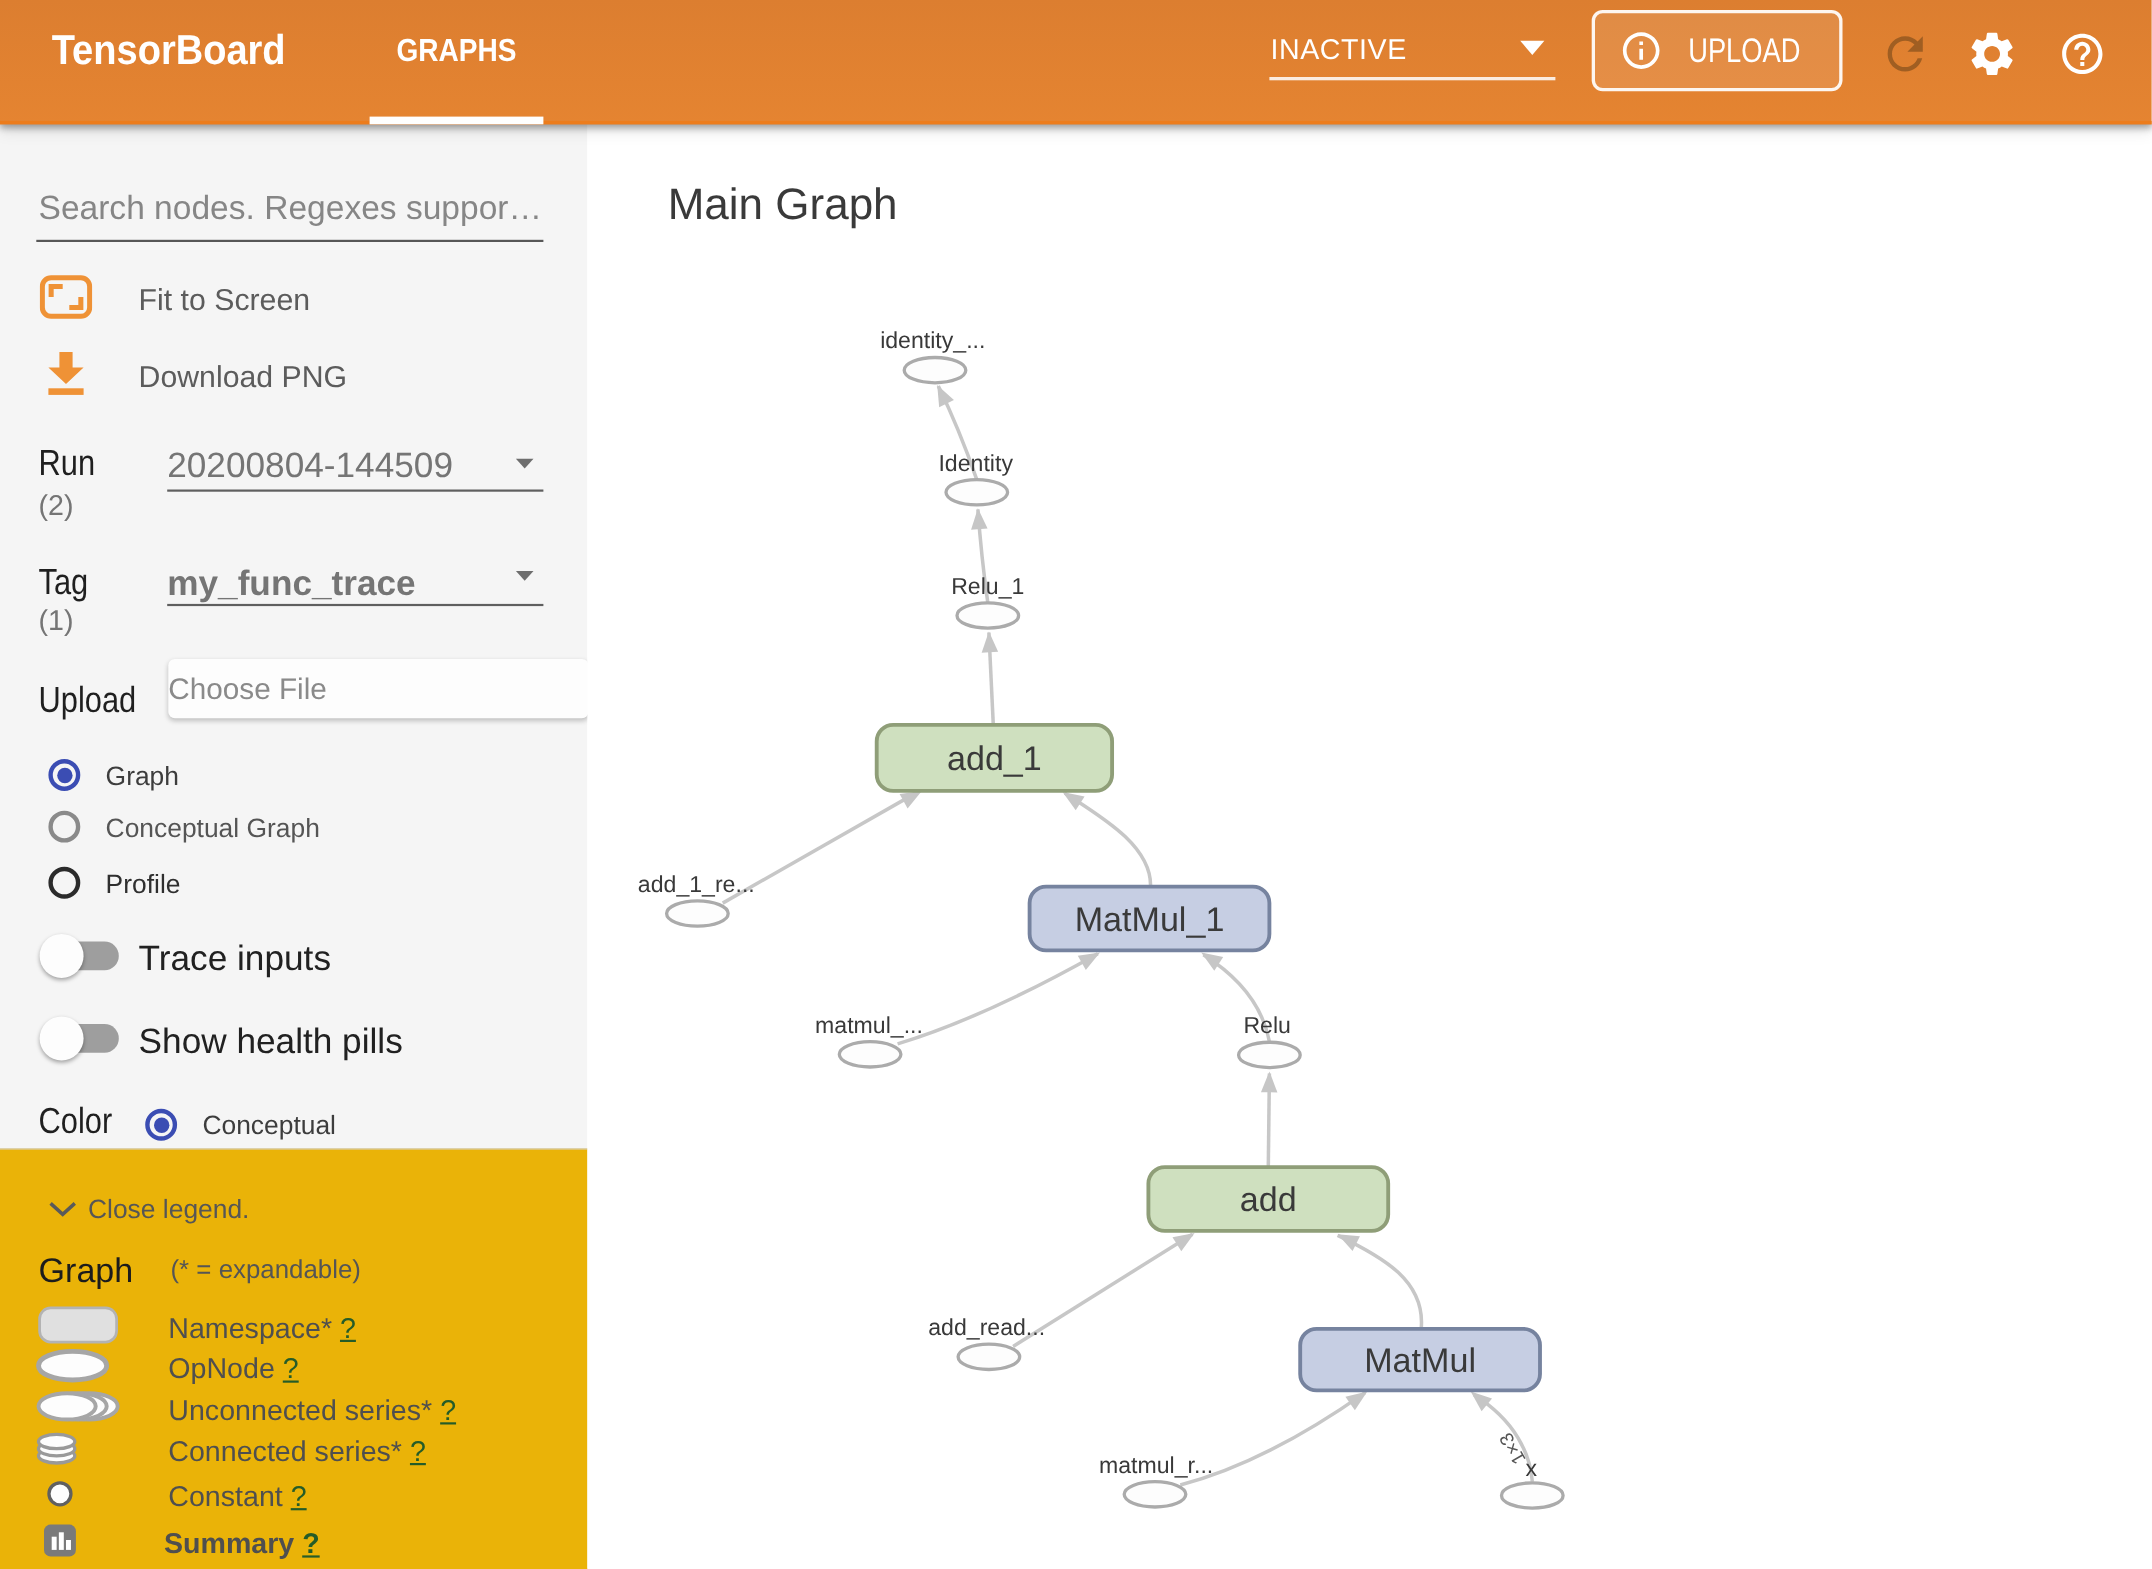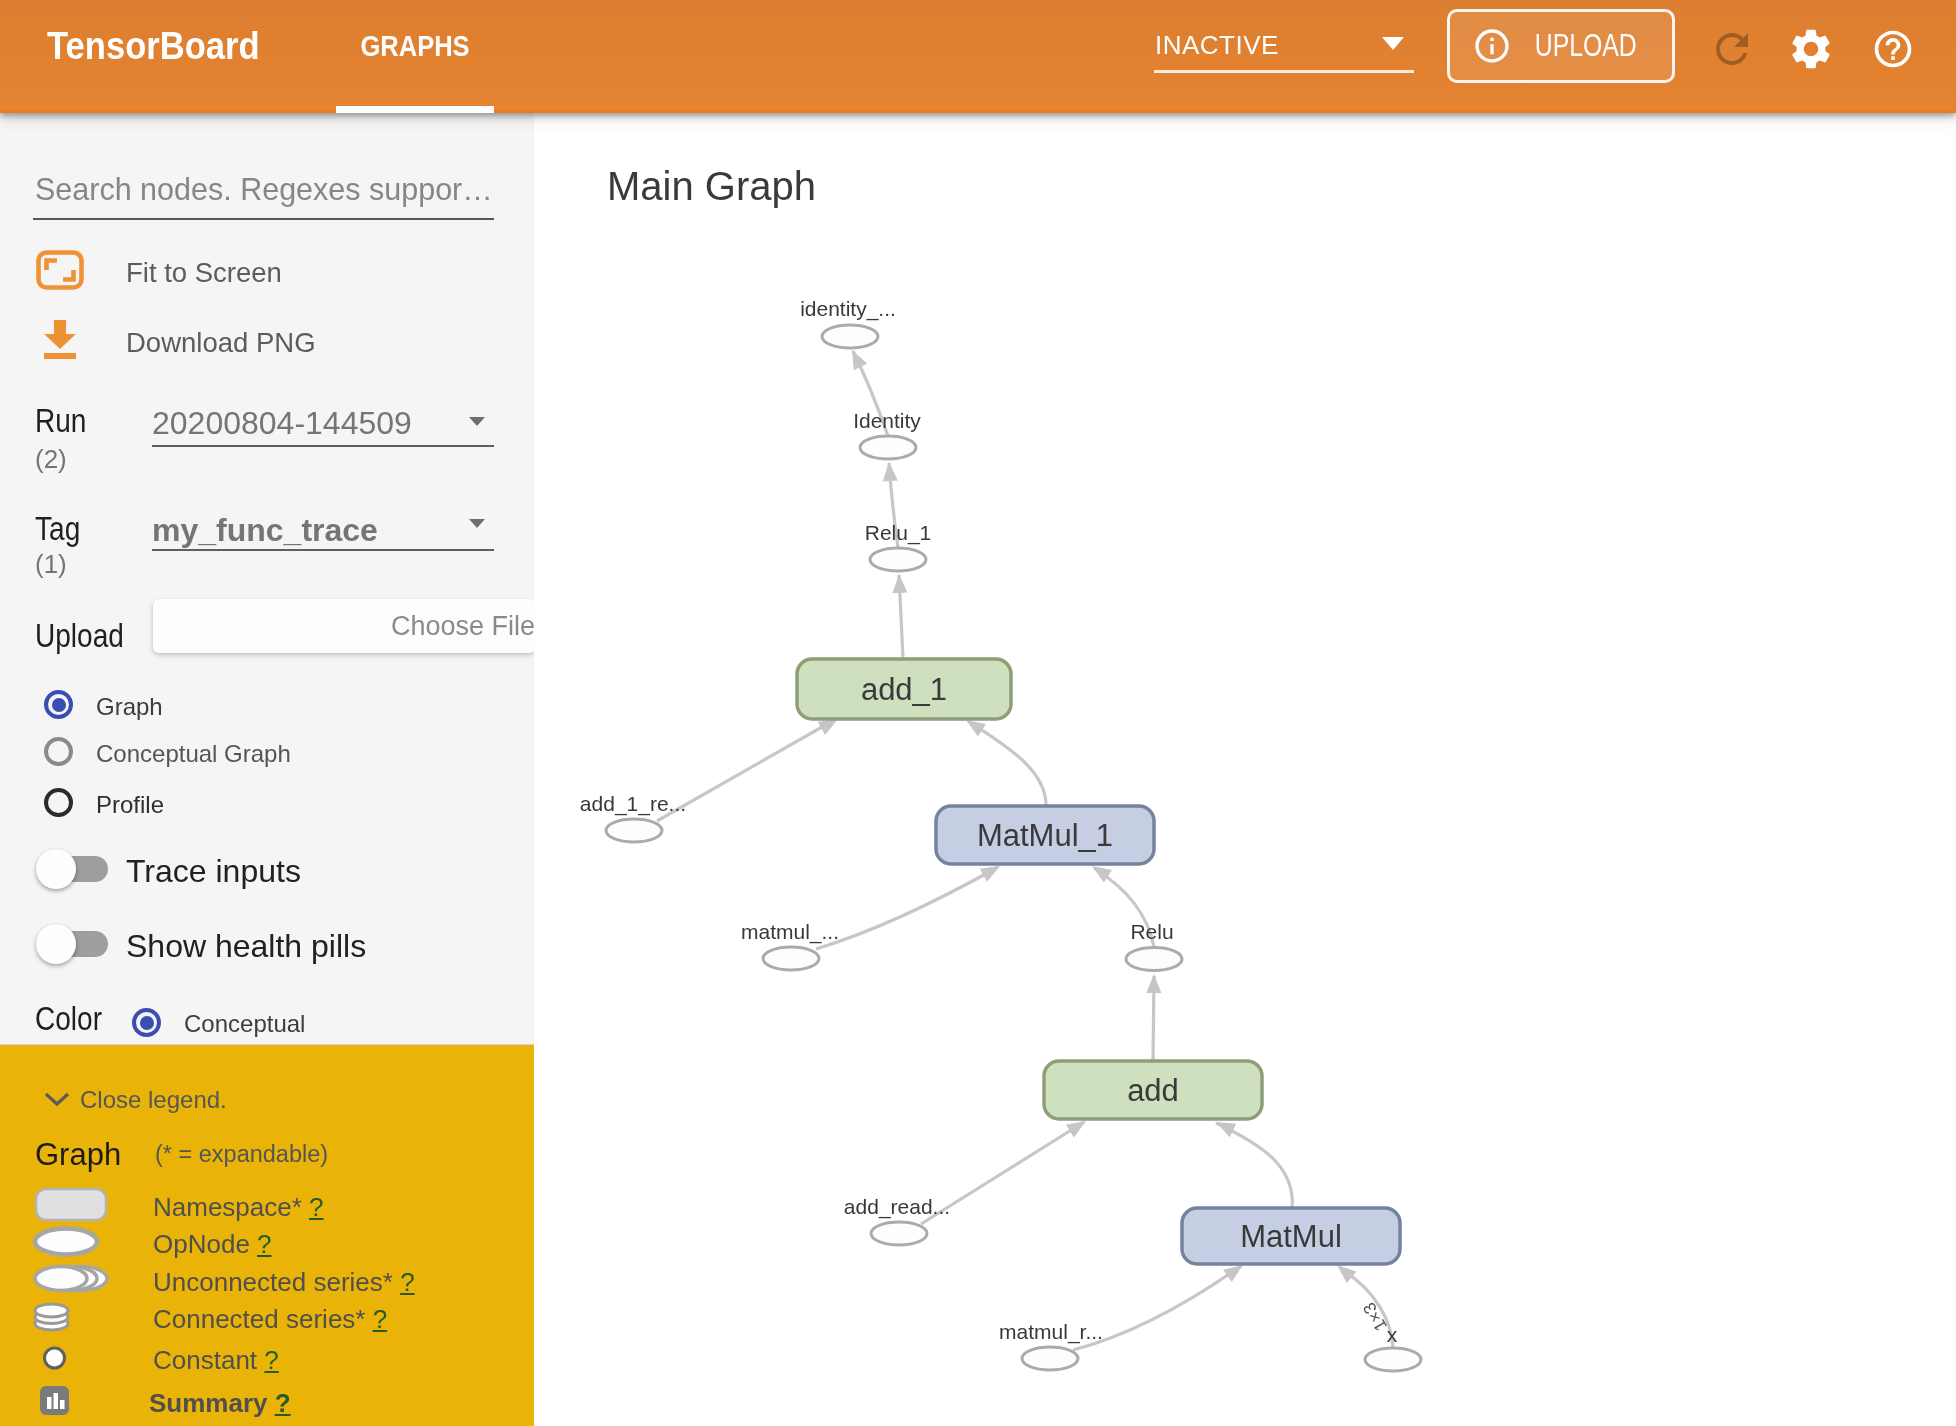--- a/index.html
+++ b/index.html
@@ -81,21 +81,21 @@
   <div class="abs" style="left:469px;top:304px;width:0;height:0;border-left:8.5px solid transparent;border-right:8.5px solid transparent;border-top:9.5px solid #6e6e6e;"></div>
 
   <div class="stext" style="left:35px;top:397px;font-size:33px;color:#1f1f1f;transform:scaleX(0.85);transform-origin:0 0;">Tag</div>
   <div class="stext" style="left:35px;top:436px;font-size:26px;color:#757575;">(1)</div>
   <div class="stext" style="left:152px;top:399px;font-size:32px;color:#757575;font-weight:bold;">my_func_trace</div>
   <div class="abs" style="left:152px;top:436px;width:342px;height:2px;background:#5f5f5f;"></div>
   <div class="abs" style="left:469px;top:406px;width:0;height:0;border-left:8.5px solid transparent;border-right:8.5px solid transparent;border-top:9.5px solid #6e6e6e;"></div>
 
   <div class="stext" style="left:35px;top:504px;font-size:33px;color:#1f1f1f;transform:scaleX(0.85);transform-origin:0 0;">Upload</div>
   <div class="abs" style="left:153px;top:486px;width:382px;height:54px;background:#fdfdfd;border-radius:6px;
-       box-shadow:0 2px 5px rgba(0,0,0,.22);text-align:right;line-height:54px;font-size:27px;color:#8a8a8a;">Choose File</div>
+       box-shadow:0 2px 5px rgba(0,0,0,.22);text-align:left;line-height:54px;font-size:27px;color:#8a8a8a;">Choose File</div>
 
   <div class="abs" style="left:44px;top:577px;width:21px;height:21px;border:4px solid #3b4db3;border-radius:50%;"></div>
   <div class="abs" style="left:51.5px;top:584.5px;width:14px;height:14px;background:#3b4db3;border-radius:50%;"></div>
   <div class="stext" style="left:96px;top:579.5px;font-size:24px;color:#3d3d3d;">Graph</div>
 
   <div class="abs" style="left:44px;top:624px;width:21px;height:21px;border:4px solid #8a8a8a;border-radius:50%;"></div>
   <div class="stext" style="left:96px;top:627px;font-size:24px;color:#555;">Conceptual Graph</div>
 
   <div class="abs" style="left:44px;top:675px;width:21px;height:21px;border:4px solid #2b2b2b;border-radius:50%;"></div>
   <div class="stext" style="left:96px;top:678px;font-size:24px;color:#2f2f2f;">Profile</div>

